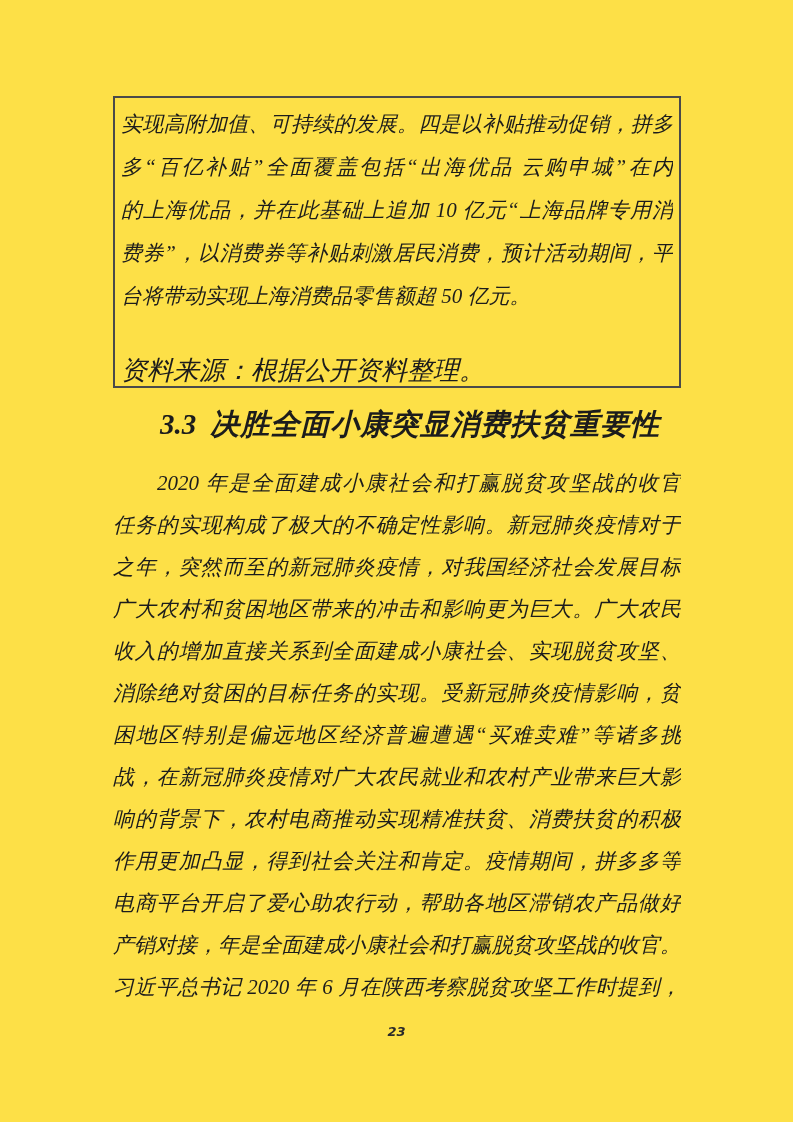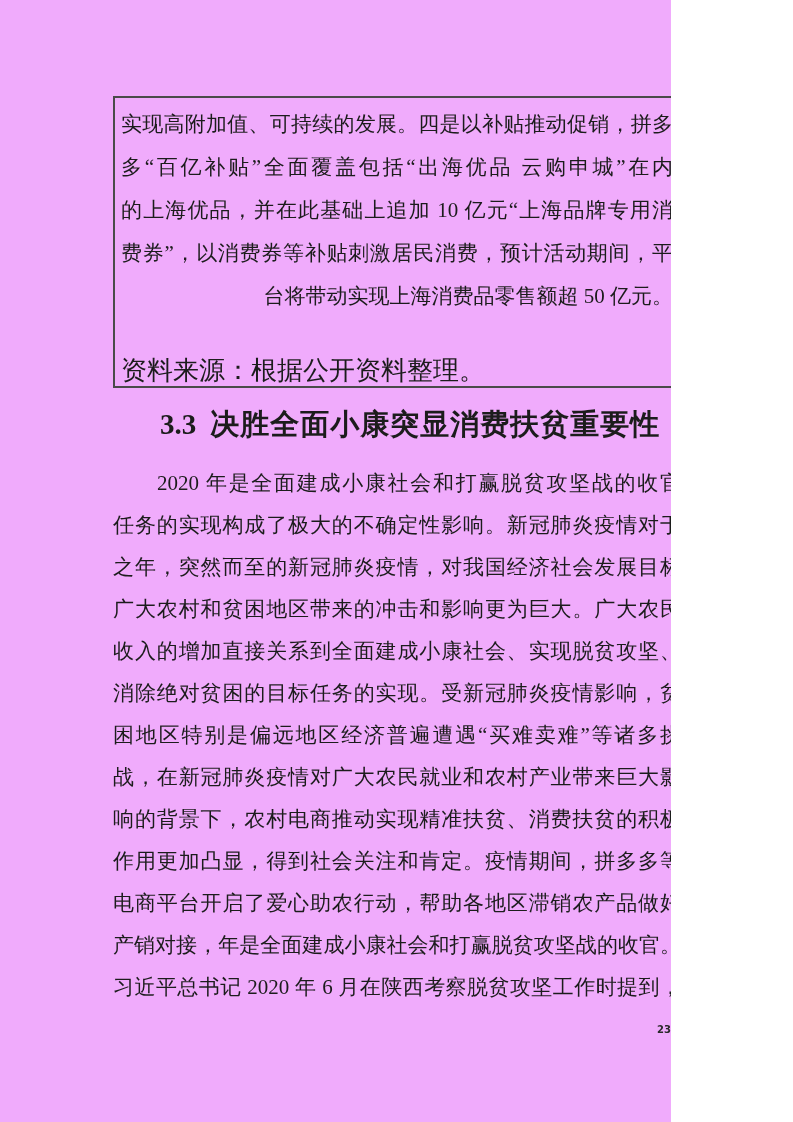--- a/index.html
+++ b/index.html
@@ -1,24 +1,25 @@
 <!DOCTYPE html>
 <html><head>
 <meta charset="utf-8">
 <title>Document</title>
 <style>
   html, body { margin: 0; padding: 0; background: #ffffff; }
   .page {
     position: relative;
-    width: 671px;
+    width: 793px;
     height: 1122px;
-    background: #f0abfc;
+    background: #fde047;
     overflow: hidden;
     font-family: "Liberation Serif", "DejaVu Serif", serif;
     color: #1c1c1c;
+    font-style: italic;
   }
   
   .source-box {
     position: absolute;
     left: 113px;
     top: 96px;
     width: 568px;
     height: 292px;
     box-sizing: border-box;
     border: 2px solid #4a4a4a;
@@ -30,21 +31,21 @@
     line-height: 43px;
     height: 43px;
     white-space: nowrap;
     overflow: hidden;
   }
   .jline {
     text-align: justify;
     text-align-last: justify;
     -moz-text-align-last: justify;
   }
-  .lline { text-align: right; }
+  .lline { text-align: left; }
   .source-note {
     font-size: 26px;
     line-height: 30px;
     margin-top: 38px;
     white-space: nowrap;
   }
   
   .section-heading {
     position: absolute;
     left: 113px;
@@ -74,23 +75,23 @@
     white-space: nowrap;
     overflow: hidden;
   }
   .indent { padding-left: 44px; }
   
   .page-number {
     position: absolute;
     left: 0;
     top: 1024px;
     width: 100%;
-    text-align: right;
+    text-align: center;
     font-family: "DejaVu Sans", "Liberation Sans", sans-serif;
-    font-size: 10px;
+    font-size: 13px;
     font-weight: bold;
     color: #2a2a2a;
   }
 </style>
 </head>
 <body>
 
 <div class="page">
 
   <div class="source-box">

